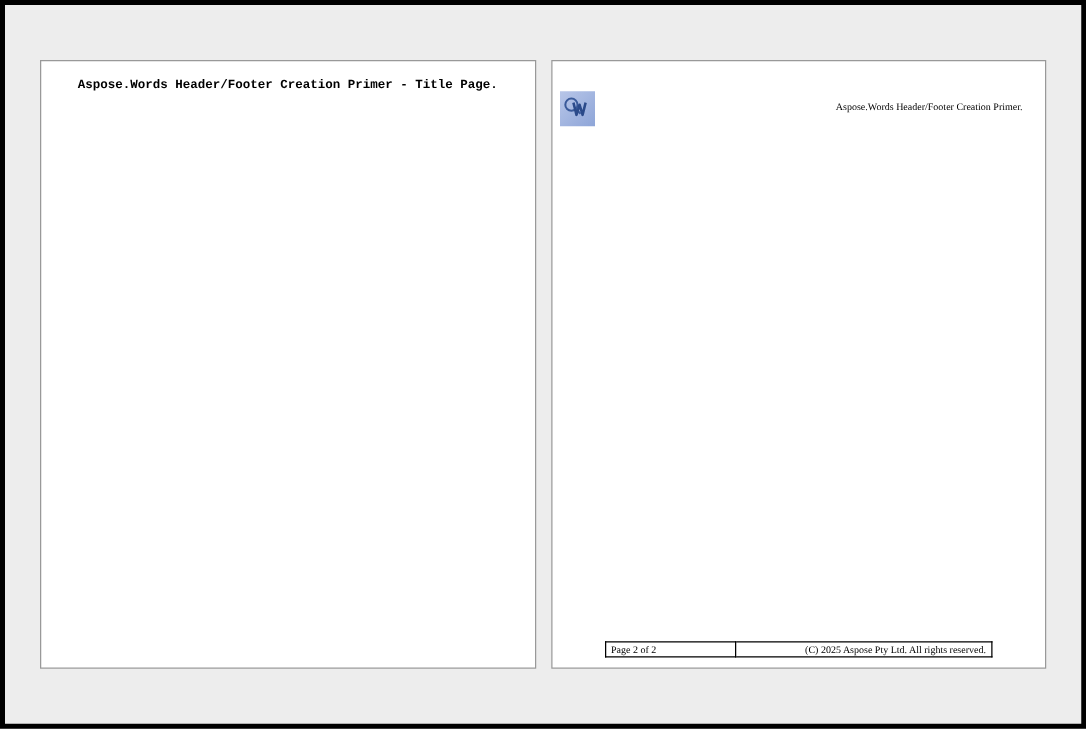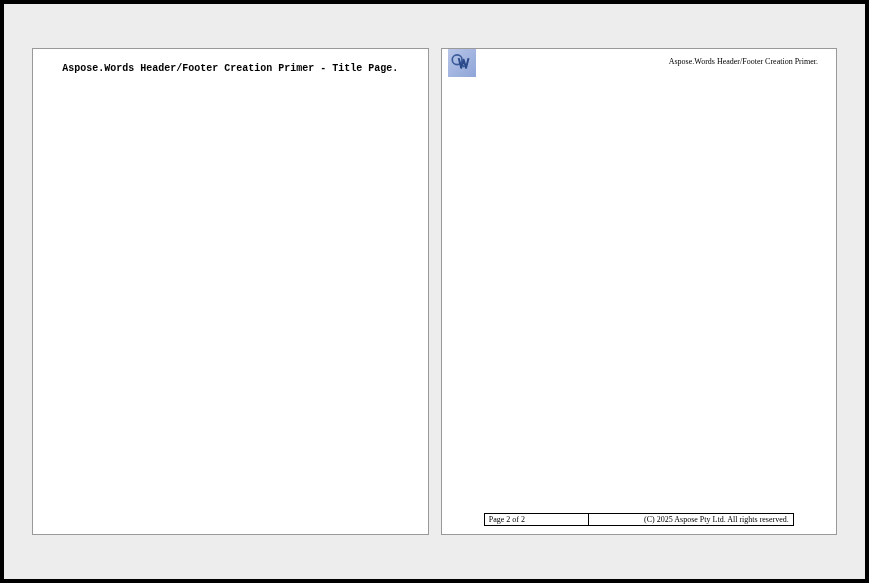--- a/index.html
+++ b/index.html
@@ -32,21 +32,21 @@
       text-align: center;
       font-size: 10px;
       font-weight: bold;
       padding-top: 14px;
       font-family: Liberation Mono, monospace;
     }
     .page2-header {
       display: flex;
       align-items: flex-start;
       justify-content: space-between;
-      padding: 0 6px 0 6px;
+      padding: 24px 6px 0 6px;
     }
     .word-icon {
       width: 28px;
       height: 28px;
       background: linear-gradient(135deg, #b8c6e8 0%, #8ea5d8 100%);
       display: flex;
       align-items: center;
       justify-content: center;
       position: relative;
     }

